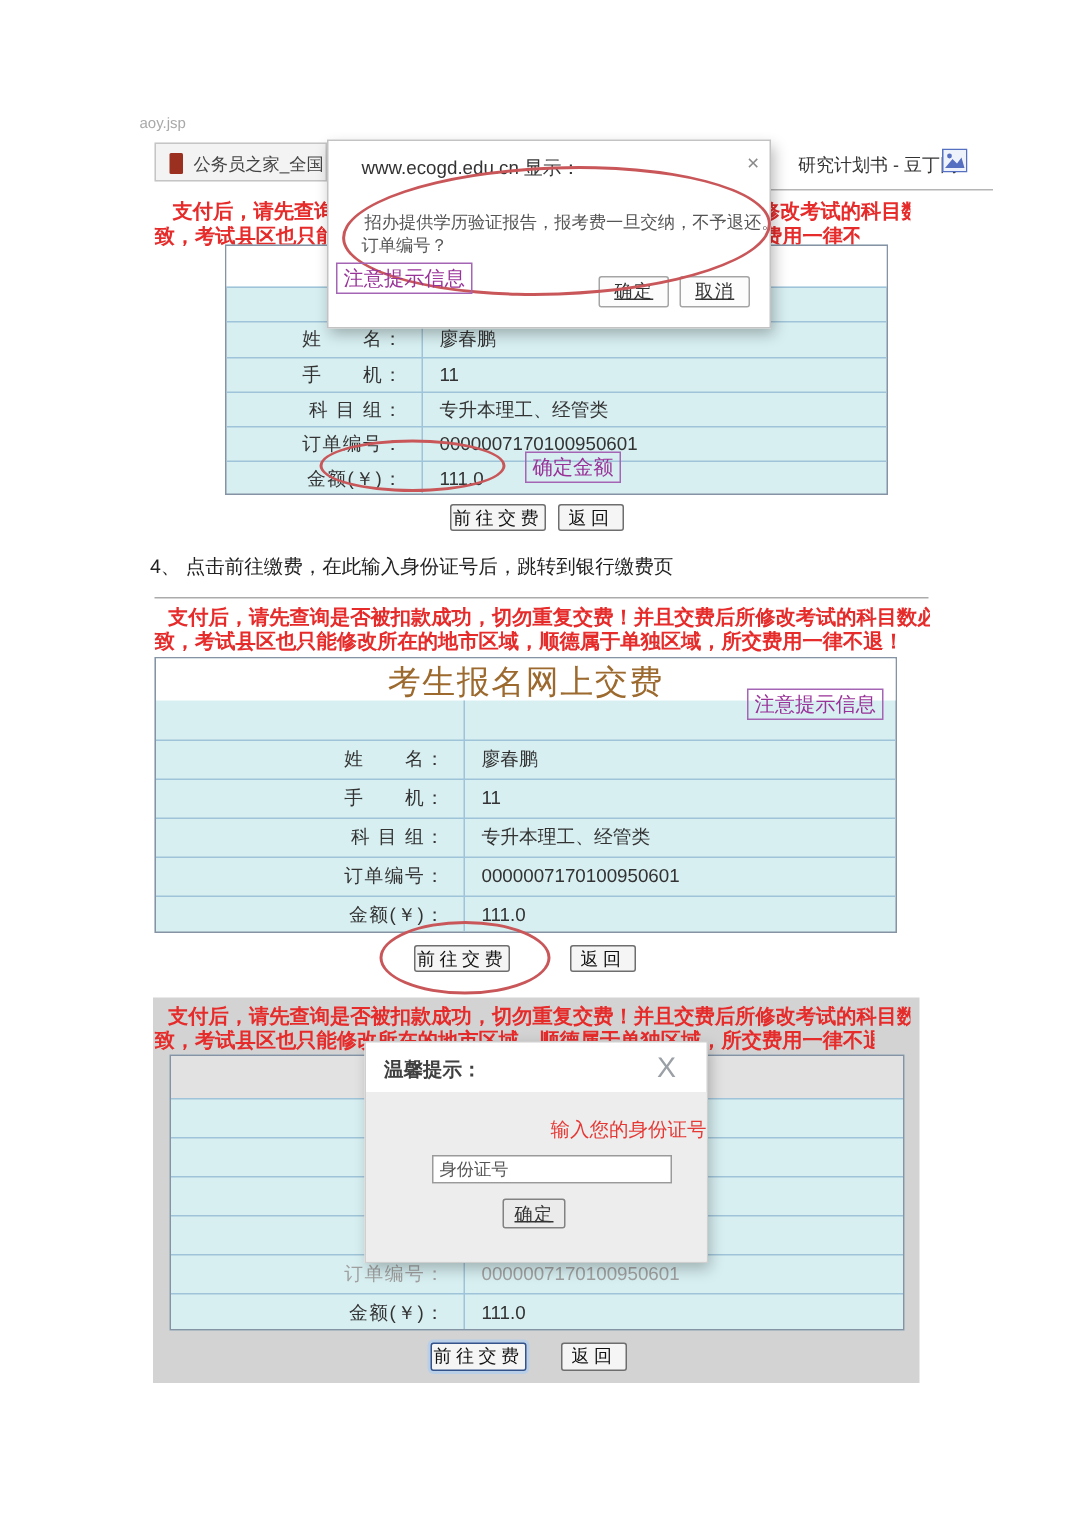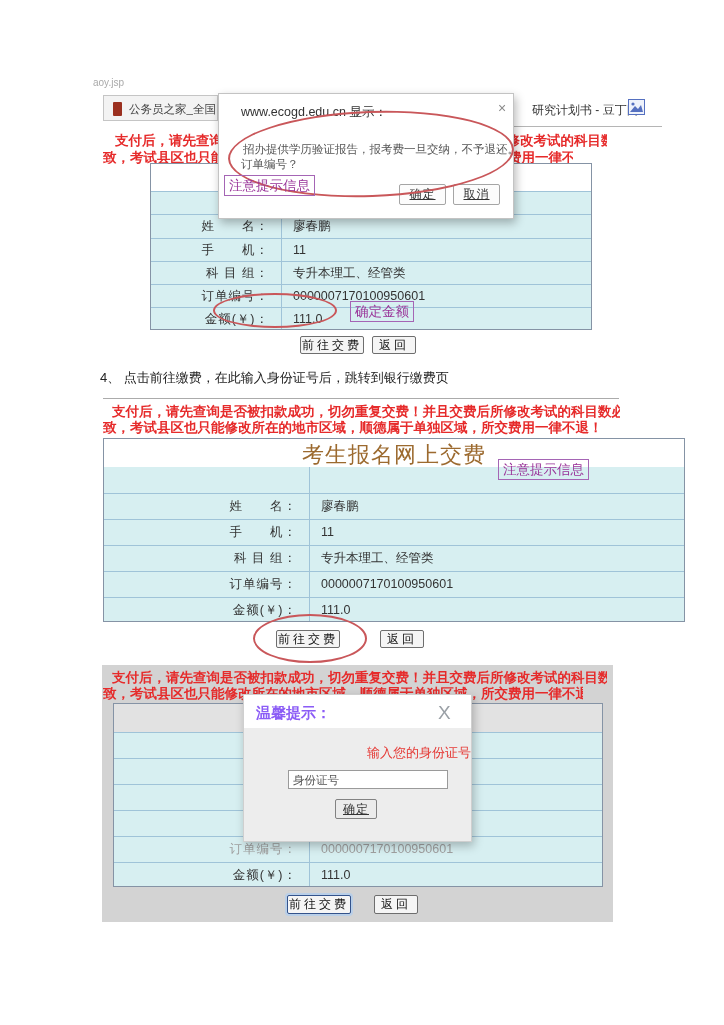--- a/index.html
+++ b/index.html
@@ -33,21 +33,21 @@
   .dialog{position:absolute;background:#fff;border:1px solid #c3c3c3;box-shadow:2px 4px 9px rgba(0,0,0,.28);}
   .dlg-title{position:absolute;font-size:12.5px;color:#333;}
   .dlg-body{position:absolute;font-size:11.5px;color:#555;line-height:15px;white-space:nowrap;}
   .dlg-btn{position:absolute;background:#fcfcfc;border:1px solid #a5a5a5;border-radius:2px;font-size:12px;color:#333;text-align:center;letter-spacing:1px;box-sizing:border-box;cursor:pointer;text-decoration:underline;}
   .dlg-close{position:absolute;color:#8a8a8a;font-size:14px;line-height:14px;cursor:pointer;}
 
   
   .gray-panel{position:absolute;background:#d3d3d3;}
   .modal{position:absolute;background:#fff;border:1px solid #cfcfcf;box-shadow:2px 4px 9px rgba(0,0,0,.25);}
   .modal-body{position:absolute;left:0;right:0;bottom:0;background:#ededed;}
-  .modal-title{position:absolute;color:#8b5cf6;font-weight:bold;font-size:15px;text-align:right;}
+  .modal-title{position:absolute;color:#404040;font-weight:bold;font-size:13px;text-align:right;}
   .modal-x{position:absolute;color:#9aa0a6;font-size:19px;line-height:19px;cursor:pointer;}
   .modal-prompt{position:absolute;left:0;width:100%;text-align:right;color:#e53935;font-size:13px;}
   .modal-input{position:absolute;border:1px solid #9a9a9a;background:#fff;font-size:11.5px;color:#444;padding:0 0 0 4px;box-sizing:border-box;}
   .modal-input::placeholder{color:#555;opacity:1;}
 
   .dim{color:#a0a0a0;}
   .tabbox{position:absolute;background:#f3f3f3;border:1px solid #c5c5c5;box-sizing:border-box;}
   .hline{position:absolute;height:1px;background:#b5b5b5;}
 </style>
 </head>
@@ -121,21 +121,21 @@
   <div class="ellipse" style="left:228px;top:111px;width:282px;height:82px;z-index:7;transform:rotate(-2deg);"></div>
 
   <div class="purple-note" style="left:224px;top:175px;z-index:7;">注意提示信息</div>
 
   <div class="abs nowrap" style="left:100px;top:369px;font-size:13px;color:#222;">4、 点击前往缴费，在此输入身份证号后，跳转到银行缴费页</div>
 
   <div class="hline" style="left:103px;top:398px;width:516px;background:#ababab;"></div>
   <div class="warn" style="left:112px;top:404px;width:508px;">支付后，请先查询是否被扣款成功，切勿重复交费！并且交费后所修改考试的科目数必须一</div>
   <div class="warn" style="left:103px;top:420px;width:500px;">致，考试县区也只能修改所在的地市区域，顺德属于单独区域，所交费用一律不退！</div>
 
-  <div class="tbl" style="left:103px;top:438px;width:582px;height:184px;">
+  <div class="tbl" style="left:103px;top:438px;width:495px;height:184px;">
     <div class="thead" style="height:28px;">
       <div class="abs" style="left:0;top:1px;width:100%;text-align:center;font-size:22px;color:#9c6a2f;letter-spacing:1px;">考生报名网上交费</div>
     </div>
     <div class="vsep" style="left:205px;top:28px;bottom:0;"></div>
 
     <div class="trow" style="top:54px;height:26px;line-height:25px;">
       <span class="tlabel" style="width:193px;">姓　　名：</span>
       <span class="tvalue" style="left:217px;">廖春鹏</span>
     </div>
     <div class="trow" style="top:80px;height:26px;line-height:25px;">

